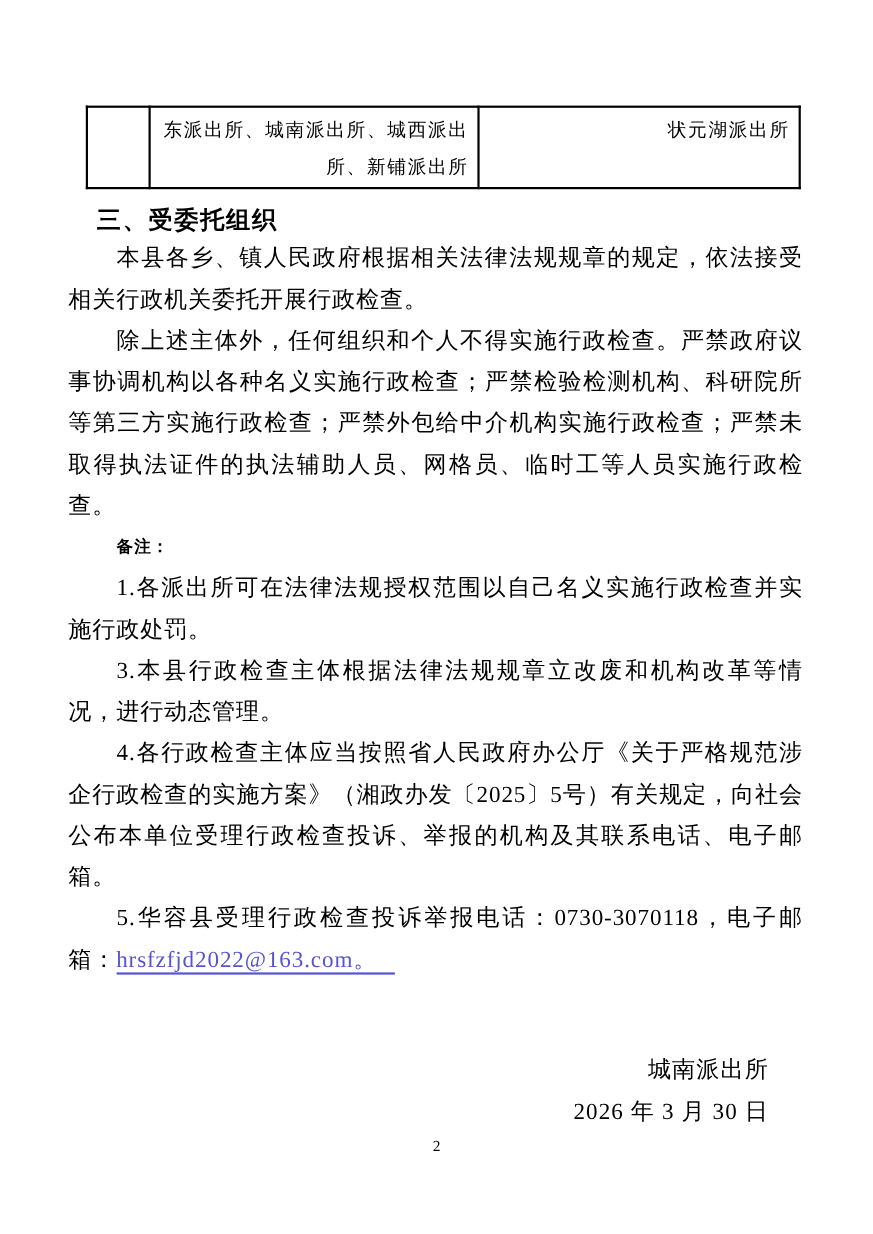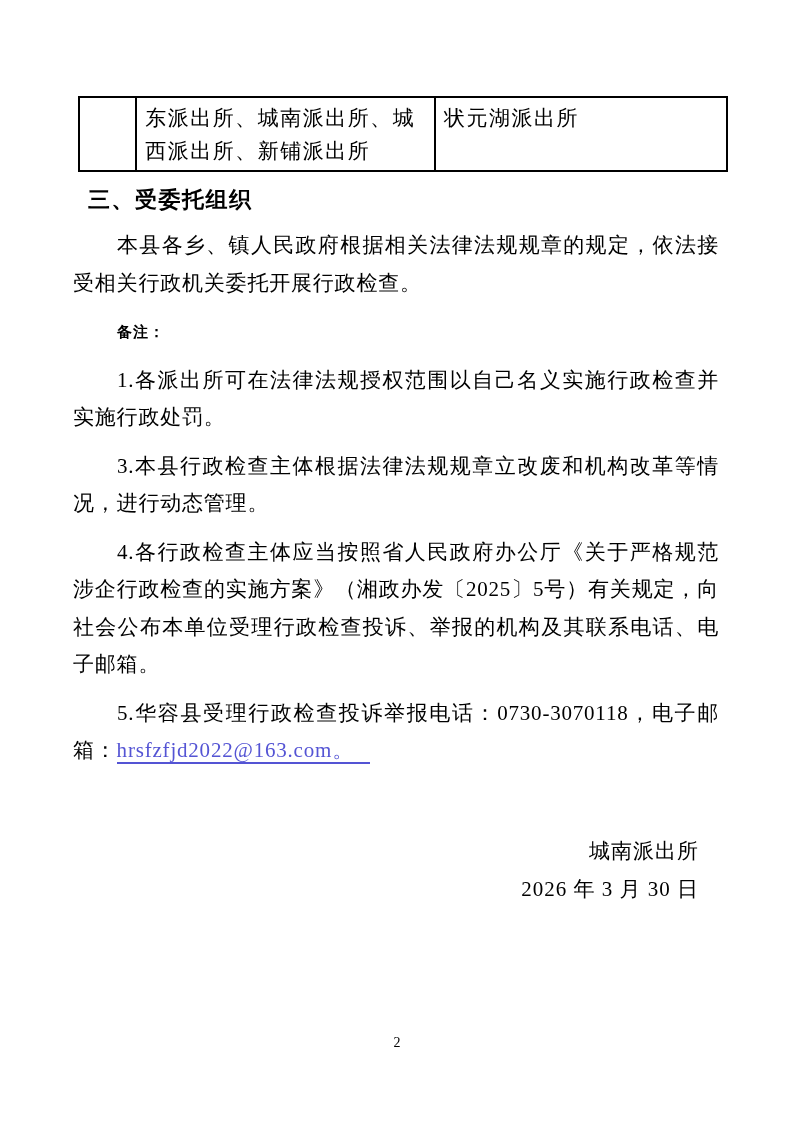--- a/index.html
+++ b/index.html
@@ -21,44 +21,45 @@
   
   table.jurisdiction {
     border-collapse: collapse;
     table-layout: fixed;
     width: 650px;
     margin-left: 16px;
   }
   table.jurisdiction td {
     border: 2px solid #000000;
     vertical-align: top;
-    font-size: 21px;
+    font-size: 17px;
     letter-spacing: 1.5px;
     line-height: 33px;
     padding: 4px 8px 2px 8px;
     height: 64px;
     box-sizing: border-box;
+    text-align: right;
   }
   td.col-blank { width: 57px; }
   td.col-left  { width: 298px; }
   td.col-right { width: 291px; }
 
   
   h2.section-heading {
     margin: 12px 0 0 26px;
     font-family: "Liberation Sans", "DejaVu Sans", sans-serif;
     font-weight: bold;
     font-size: 22px;
     letter-spacing: 1.5px;
     line-height: 32px;
   }
 
   
   .body-text p {
-    margin: 11px;
+    margin: 0;
     font-size: 21px;
     letter-spacing: 0.8px;
     line-height: 37.5px;
     text-align: justify;
     text-justify: inter-character;
     text-indent: 44px;
   }
   p.notes-label {
     font-weight: bold;
     font-family: "Liberation Sans", "DejaVu Sans", sans-serif;
@@ -107,20 +108,21 @@
         <td class="col-left">东派出所、城南派出所、城西派出所、新铺派出所</td>
         <td class="col-right">状元湖派出所</td>
       </tr>
     </tbody>
   </table>
 
   <h2 class="section-heading">三、受委托组织</h2>
 
   <div class="body-text">
     <p>本县各乡、镇人民政府根据相关法律法规规章的规定，依法接受相关行政机关委托开展行政检查。</p>
+    <p>除上述主体外，任何组织和个人不得实施行政检查。严禁政府议事协调机构以各种名义实施行政检查；严禁检验检测机构、科研院所等第三方实施行政检查；严禁外包给中介机构实施行政检查；严禁未取得执法证件的执法辅助人员、网格员、临时工等人员实施行政检查。</p>
 
     <p class="notes-label">备注：</p>
 
     <p>1.各派出所可在法律法规授权范围以自己名义实施行政检查并实施行政处罚。</p>
     <p>3.本县行政检查主体根据法律法规规章立改废和机构改革等情况，进行动态管理。</p>
     <p>4.各行政检查主体应当按照省人民政府办公厅《关于严格规范涉企行政检查的实施方案》（湘政办发〔2025〕5号）有关规定，向社会公布本单位受理行政检查投诉、举报的机构及其联系电话、电子邮箱。</p>
 
     <p><span>5.华容县受理行政检查投诉举报电话：0730-3070118，电子邮箱：</span><a class="email-link">hrsfzfjd2022@163.com。</a></p>
   </div>
 

